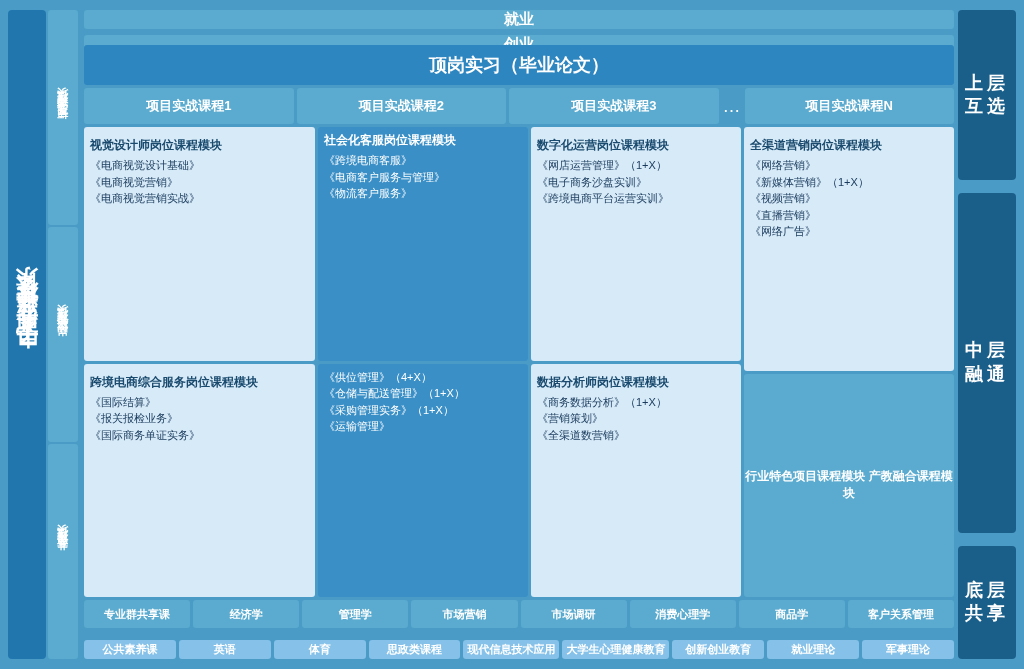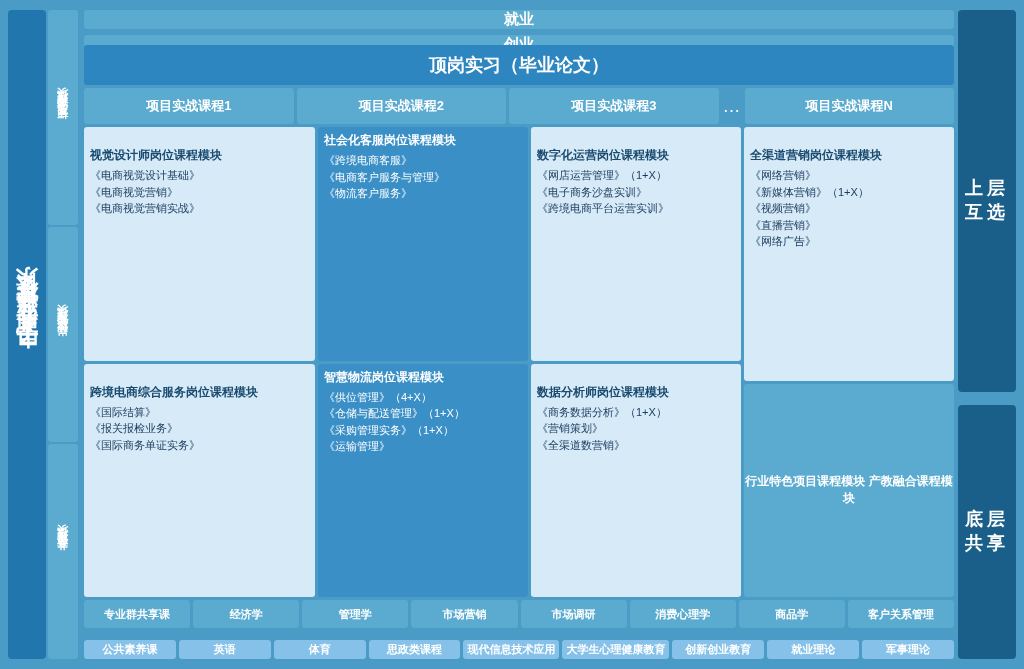--- a/index.html
+++ b/index.html
@@ -167,21 +167,21 @@
     }
     
     .col {
       display: flex;
       flex-direction: column;
       gap: 3px;
     }
     .module-box {
       background: #d6eaf8;
       border-radius: 3px;
-      padding: 20px 6px;
+      padding: 10px 6px;
       font-size: 11px;
       color: #1a3a5c;
     }
     .module-title {
       font-size: 12px;
       font-weight: bold;
       color: #1a4a6e;
       margin-bottom: 3px;
     }
     .module-item {
@@ -313,21 +313,20 @@
       </div>
 
       <div class="col" style="flex:2;">
         <div class="module-box-blue" style="flex:1;">
           <div class="module-title-white">社会化客服岗位课程模块</div>
           <div class="module-item-white">《跨境电商客服》</div>
           <div class="module-item-white">《电商客户服务与管理》</div>
           <div class="module-item-white">《物流客户服务》</div>
         </div>
         <div class="module-box-blue" style="flex:1;">
-          <div class="module-title-white">智慧物流岗位课程模块</div>
           <div class="module-item-white">《供位管理》（4+X）</div>
           <div class="module-item-white">《仓储与配送管理》（1+X）</div>
           <div class="module-item-white">《采购管理实务》（1+X）</div>
           <div class="module-item-white">《运输管理》</div>
         </div>
       </div>
 
       <div class="col" style="flex:2;">
         <div class="module-box" style="flex:1;">
           <div class="module-title">数字化运营岗位课程模块</div>
@@ -377,15 +376,16 @@
         <div class="bottom-cell-light">大学生心理健康教育</div>
         <div class="bottom-cell-light">创新创业教育</div>
         <div class="bottom-cell-light">就业理论</div>
         <div class="bottom-cell-light">军事理论</div>
       </div>
     </div>
   </div>
 
   <div class="right-labels">
     <div class="right-label" style="flex:3;">上层<br>互选</div>
+    <div class="right-label" style="flex:6;">中层<br>融通</div>
     <div class="right-label" style="flex:2;">底层<br>共享</div>
   </div>
 </div>
 
 </body></html>

